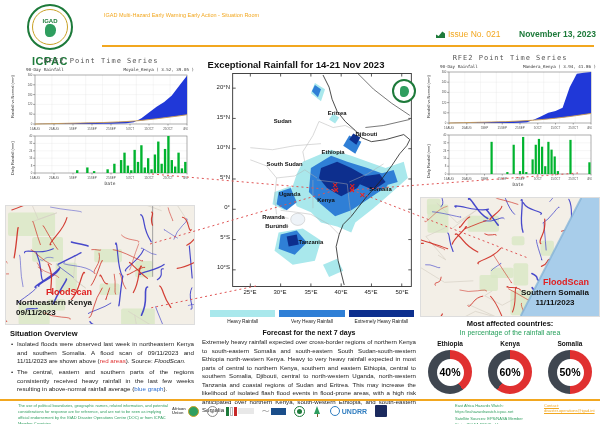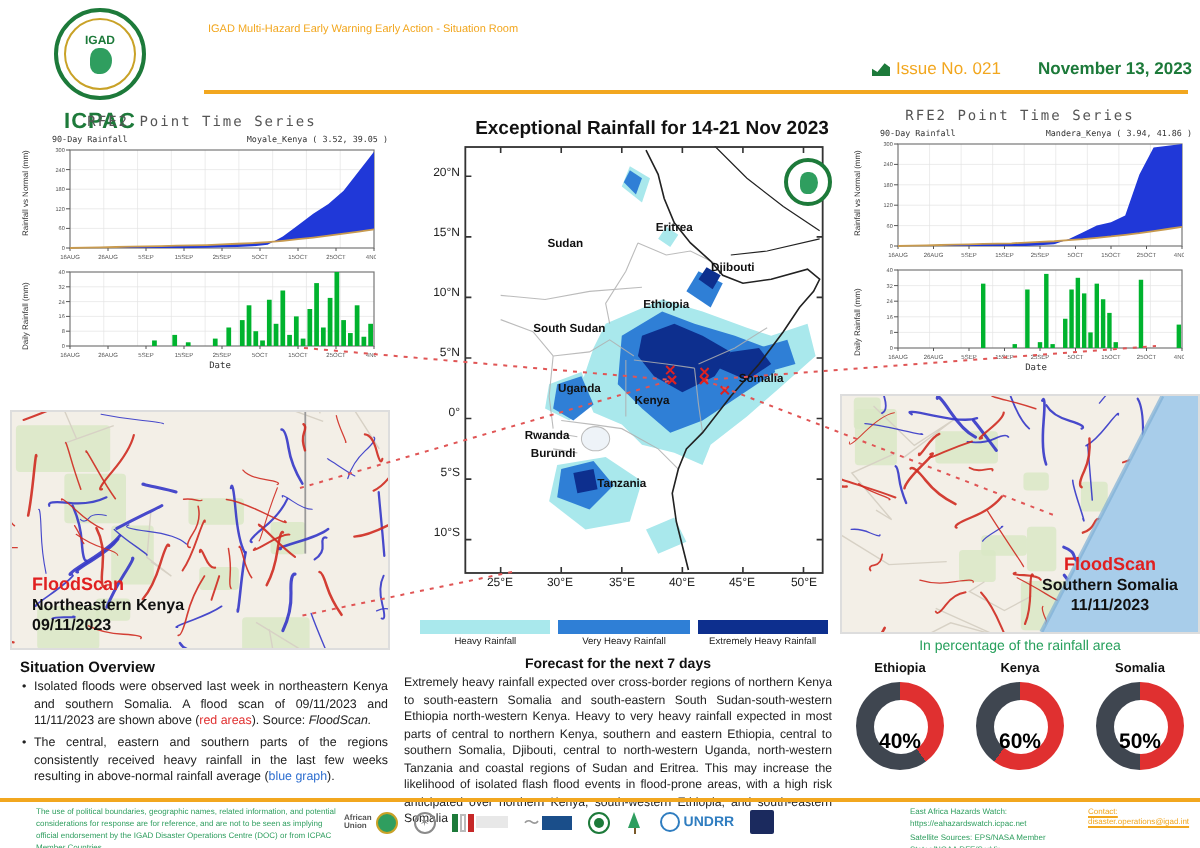--- a/index.html
+++ b/index.html
@@ -32,26 +32,26 @@
   .cp-labels { display:flex; justify-content:space-between; font-family:"DejaVu Sans Mono", monospace;
     font-size:4.2px; color:#333; margin:0 0 1px 18px; }
   .plot { display:block; margin-left:18px; background:#fff; }
   .ylab { position:absolute; font-size:4px; color:#333; transform:rotate(-90deg); transform-origin:left top; white-space:nowrap; }
   .xdate { text-align:center; font-size:4.5px; color:#333; margin-left:18px; margin-top:1px; font-family:"DejaVu Sans Mono", monospace; }
 
   
   .floodscan { position:absolute; background:#f3efe7; overflow:hidden; border:1px solid #ddd; }
   .floodscan svg { display:block; }
   .fs-label { position:absolute; line-height:1.25; }
-  .fs-brand { font-size:9px; font-weight:bold; color:#e02020; }
+  .fs-brand { font-size:9px; font-weight:bold; color:#e02020;text-align:right; }
   .fs-region { font-size:8px; font-weight:bold; color:#111; }
   .fs-date { font-size:8px; font-weight:bold; color:#111; }
 
   
-  .center-title { position:absolute; left:220px; top:59px; width:212px; text-align:center;
+  .center-title { position:absolute; left:190px; top:59px; width:212px; text-align:center;
     font-size:9.5px; font-weight:bold; color:#111; }
   .map-wrap { position:absolute; left:208px; top:73px; width:208px; height:234px; }
   .map-svg { position:absolute; left:24px; top:0; }
   .lat-tick { position:absolute; left:0; width:22px; text-align:right; font-size:6px; color:#222; }
   .lat-tick:nth-of-type(1){top:11px;} .lat-tick:nth-of-type(2){top:41px;} .lat-tick:nth-of-type(3){top:71px;}
   .lat-tick:nth-of-type(4){top:101px;} .lat-tick:nth-of-type(5){top:131px;} .lat-tick:nth-of-type(6){top:161px;}
   .lat-tick:nth-of-type(7){top:191px;}
   .lon-tick { position:absolute; top:216px; width:20px; text-align:center; font-size:6px; color:#222; }
   .lon-tick:nth-of-type(8){left:32px;} .lon-tick:nth-of-type(9){left:62px;} .lon-tick:nth-of-type(10){left:93px;}
   .lon-tick:nth-of-type(11){left:123px;} .lon-tick:nth-of-type(12){left:153px;} .lon-tick:nth-of-type(13){left:184px;}
@@ -77,21 +77,21 @@
   .forecast h3 { font-size:7px; color:#111; text-align:center; margin-bottom:2px; }
   .forecast p { font-size:6.1px; color:#222; line-height:1.4; text-align:justify; }
 
   .affected { position:absolute; left:424px; top:319px; width:172px; text-align:center; }
   .affected h3 { font-size:7.5px; color:#111; }
   .affected .sub { font-size:7px; color:#27a05c; margin-top:1px; }
   .donut-row { display:flex; justify-content:space-between; margin-top:4px; }
   .donut-col { width:52px; }
   .donut-country { font-size:6.5px; font-weight:bold; color:#111; margin-bottom:3px; }
   .donut { width:44px; height:44px; border-radius:50%; margin:0 auto; display:flex; align-items:center; justify-content:center; }
-  .donut .hole { width:27px; height:27px; background:#fff; border-radius:50%; display:flex; align-items:flex-end; justify-content:center; }
+  .donut .hole { width:27px; height:27px; background:#fff; border-radius:50%; display:flex; align-items:center; justify-content:center; }
   .donut .pct { font-size:10.5px; font-weight:bold; color:#000; }
 
   
   .footer-rule { position:absolute; left:0; top:399px; width:600px; height:2px; background:#f2a71f; }
   .disclaimer { position:absolute; left:18px; top:403px; width:150px; font-size:4px; line-height:1.5; color:#2f9e5f; }
   .logo-strip { position:absolute; left:172px; top:402px; width:250px; height:18px; display:flex; align-items:center; gap:8px; }
   .mini-txt { font-size:4px; line-height:1.1; color:#555; font-weight:bold; }
   .circle-s { border-radius:50%; }
   .undrr-wrap { display:flex; align-items:center; gap:2px; }
   .undrr-globe { width:10px; height:10px; border:1.5px solid #2f7dc0; border-radius:50%; }
@@ -673,20 +673,21 @@
       <li><span>The central, eastern and southern parts of the regions consistently received heavy rainfall in the last few weeks resulting in above-normal rainfall average (</span><span class="blue-text">blue graph</span><span>).</span></li>
     </ul>
   </div>
 
   <div class="forecast">
     <h3>Forecast for the next 7 days</h3>
     <p>Extremely heavy rainfall expected over cross-border regions of northern Kenya to south-eastern Somalia and south-eastern South Sudan-south-western Ethiopia north-western Kenya. Heavy to very heavy rainfall expected in most parts of central to northern Kenya, southern and eastern Ethiopia, central to southern Somalia, Djibouti, central to north-western Uganda, north-western Tanzania and coastal regions of Sudan and Eritrea. This may increase the likelihood of isolated flash flood events in flood-prone areas, with a high risk anticipated over northern Kenya, south-western Ethiopia, and south-eastern Somalia</p>
   </div>
 
   <div class="affected">
+    <h3>Most affected countries:</h3>
     <div class="sub">In percentage of the rainfall area</div>
     <div class="donut-row">
       <div class="donut-col">
         <div class="donut-country">Ethiopia</div>
         <div class="donut" style="background: conic-gradient(rgb(224, 48, 48) 0deg, rgb(224, 48, 48) 40%, rgb(63, 70, 80) 40%, rgb(63, 70, 80) 100%);">
             <div class="hole">
               <span class="pct">40%</span>
             </div>
           </div>
       </div>

